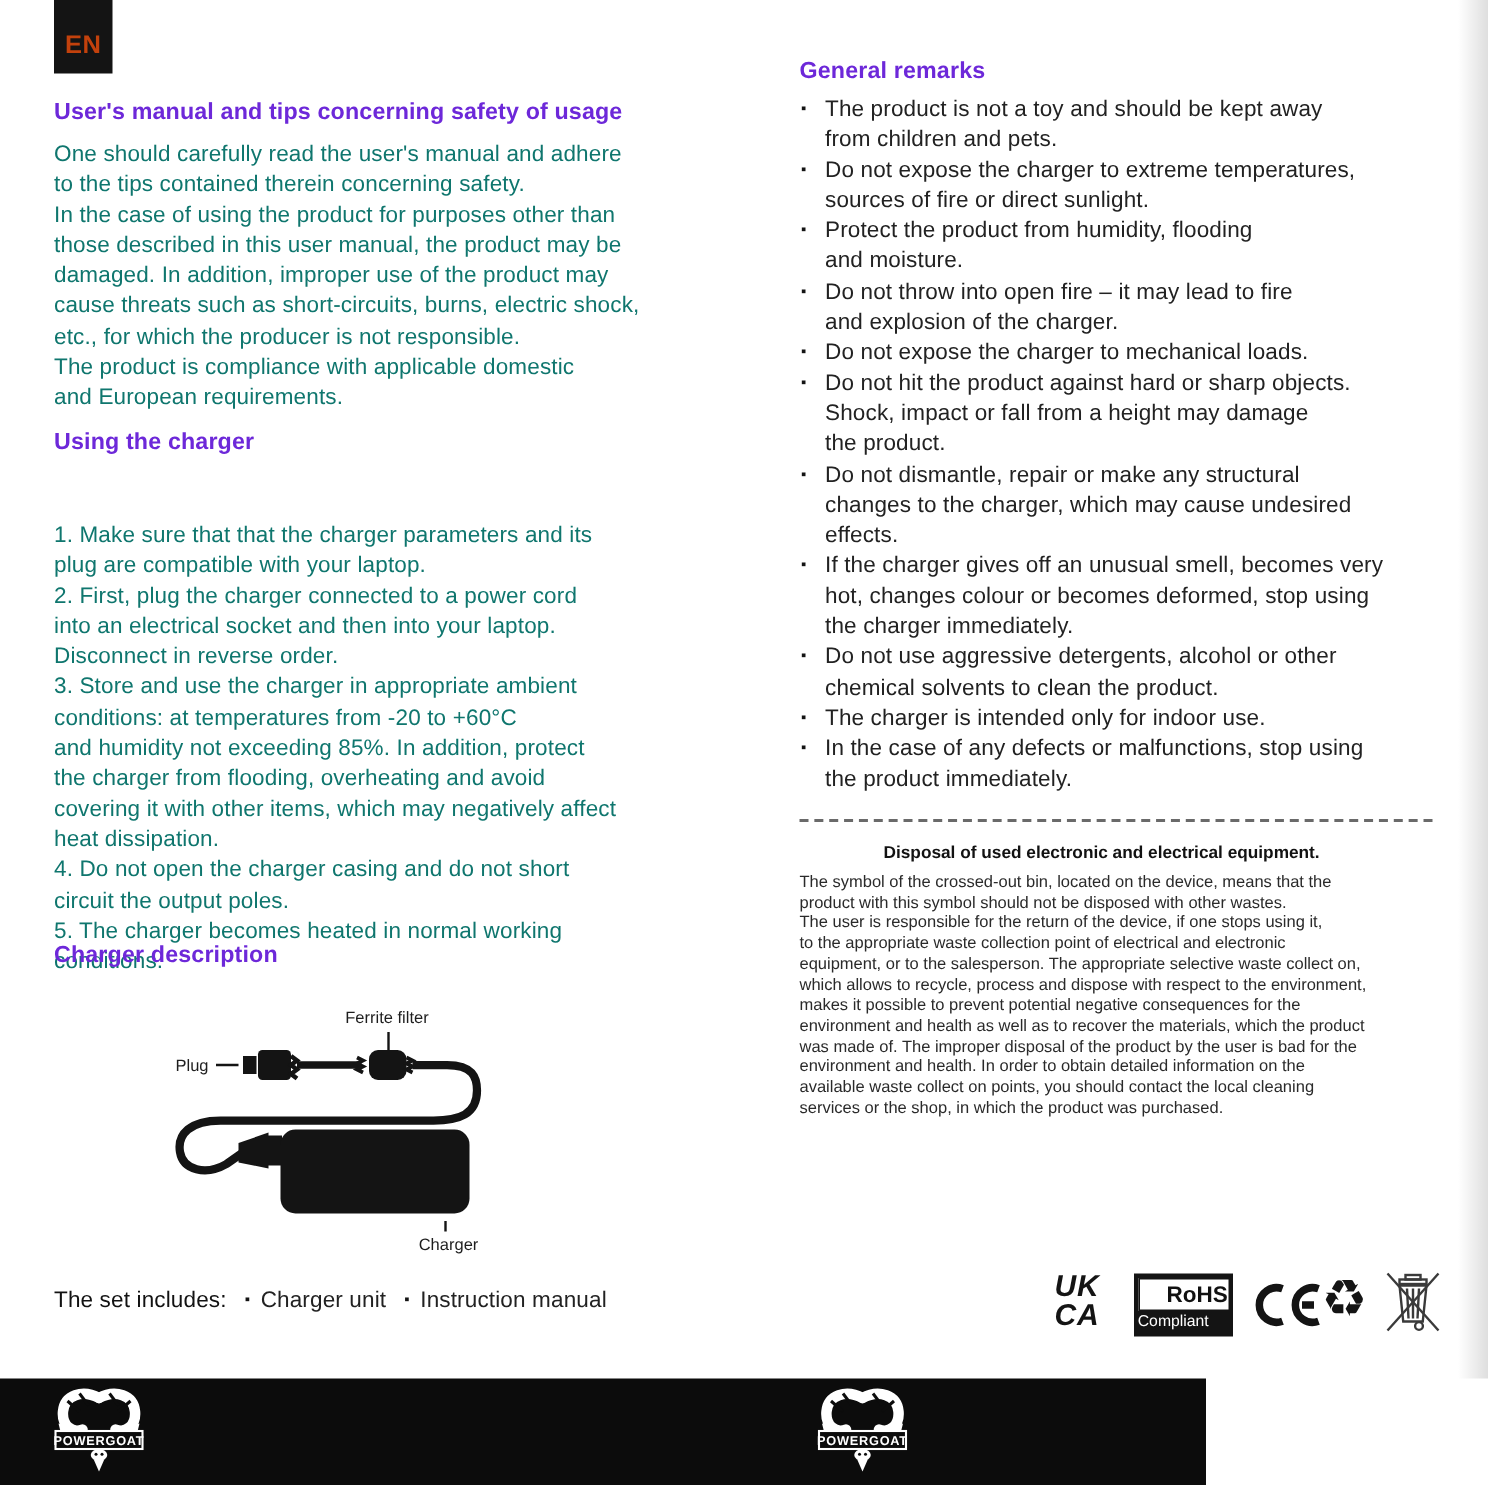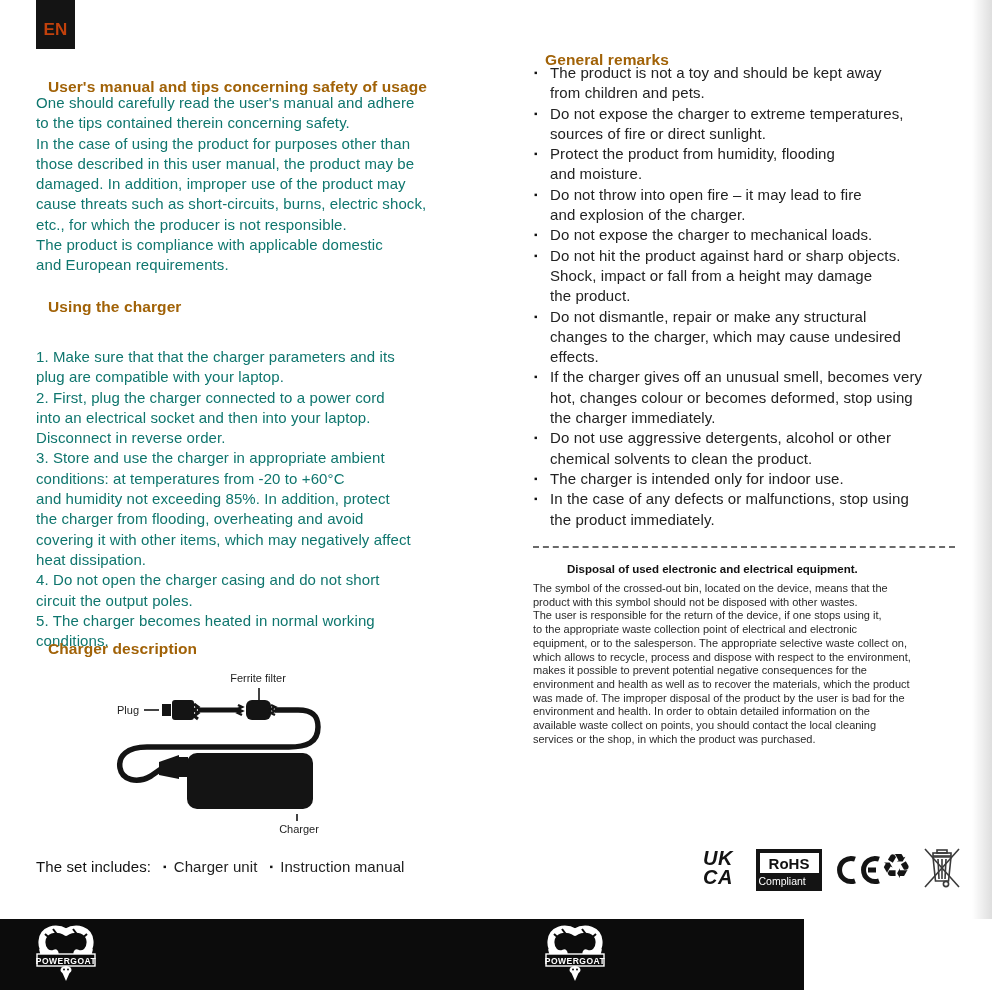--- a/index.html
+++ b/index.html
@@ -10,21 +10,21 @@
     color:#1e1e1e;
   }
   .abs{position:absolute;}
   
   .en-badge{
     left:36px;top:0;width:39px;height:49px;background:#141414;color:#c2410c;
     font-weight:700;font-size:17px;display:flex;align-items:flex-end;justify-content:center;
     padding-bottom:9px;box-sizing:border-box;letter-spacing:.3px;
   }
   h2.sec{
-    margin:12px;font-size:15.5px;font-weight:700;color:#a16207;letter-spacing:.1px;
+    margin:0;font-size:15.5px;font-weight:700;color:#6d28d9;letter-spacing:.1px;
   }
   h3.small-sec{
     margin:0;font-size:11.5px;font-weight:700;color:#121212;
   }
   .body-text{
     margin:0;font-size:15px;line-height:20.3px;white-space:pre-line;color:#0f766e;letter-spacing:.1px;
   }
   .small-text{
     margin:0;font-size:11px;line-height:13.7px;white-space:pre-line;color:#2a2a2a;
   }
@@ -34,21 +34,21 @@
   ul.remarks .blt{position:absolute;left:1px;top:0;font-size:10px;line-height:20.3px;color:#141414;}
   ul.remarks .btxt{display:block;white-space:pre-line;}
   .dashes{border-top:2px dashed #6a6a6a;width:422px;height:0;}
   
   .set-row{font-size:15px;color:#222;letter-spacing:.1px;}
   .set-row b{font-weight:400;color:#121212;}
   .set-row .blt{font-size:10px;vertical-align:2px;margin:0 7px 0 12px;color:#141414;}
   
   .ukca{font-weight:700;font-size:20px;line-height:18.5px;color:#141414;letter-spacing:.5px;font-style:italic;}
   .rohs{width:66px;height:42px;background:#141414;padding:2.5px;box-sizing:border-box;}
-  .rohs-top{background:#fff;border:1px solid #141414;height:22px;line-height:21px;text-align:center;font-weight:700;font-size:15px;color:#111;box-sizing:border-box;}
+  .rohs-top{background:#fff;border:1px solid #141414;height:22px;line-height:21px;text-align:right;font-weight:700;font-size:15px;color:#111;box-sizing:border-box;}
   .rohs-bot{height:14px;line-height:14px;text-align:left;font-size:10.5px;color:#fff;}
   .recycle{font-size:34px;line-height:40px;color:#141414;}
   
   .footer{left:0;top:919px;width:804px;height:71px;background:#0c0c0c;}
   .edge-shade{right:0;top:0;width:20px;height:919px;background:linear-gradient(to right, rgba(0,0,0,0), rgba(0,0,0,0.13));pointer-events:none;}
   svg text{font-family:"Liberation Sans", sans-serif;}
 </style>
 </head>
 <body>
 
@@ -177,21 +177,21 @@
     </li>
   <li>
       <span class="blt">▪</span>
       <span class="btxt">In the case of any defects or malfunctions, stop using
 the product immediately.</span>
     </li>
 </ul>
 
 <div class="abs dashes" style="left:533px;top:546px;"></div>
 
-<h3 class="abs small-sec" style="left:538px;top:563px;padding-left:29px;">Disposal of used electronic and electrical equipment.</h3>
+<h3 class="abs small-sec" style="left:560px;top:563px;padding-left:29px;">Disposal of used electronic and electrical equipment.</h3>
 
 <p class="abs small-text" style="left:533px;top:582px;width:432px;">The symbol of the crossed-out bin, located on the device, means that the
 product with this symbol should not be disposed with other wastes.
 The user is responsible for the return of the device, if one stops using it,
 to the appropriate waste collection point of electrical and electronic
 equipment, or to the salesperson. The appropriate selective waste collect on,
 which allows to recycle, process and dispose with respect to the environment,
 makes it possible to prevent potential negative consequences for the
 environment and health as well as to recover the materials, which the product
 was made of. The improper disposal of the product by the user is bad for the

